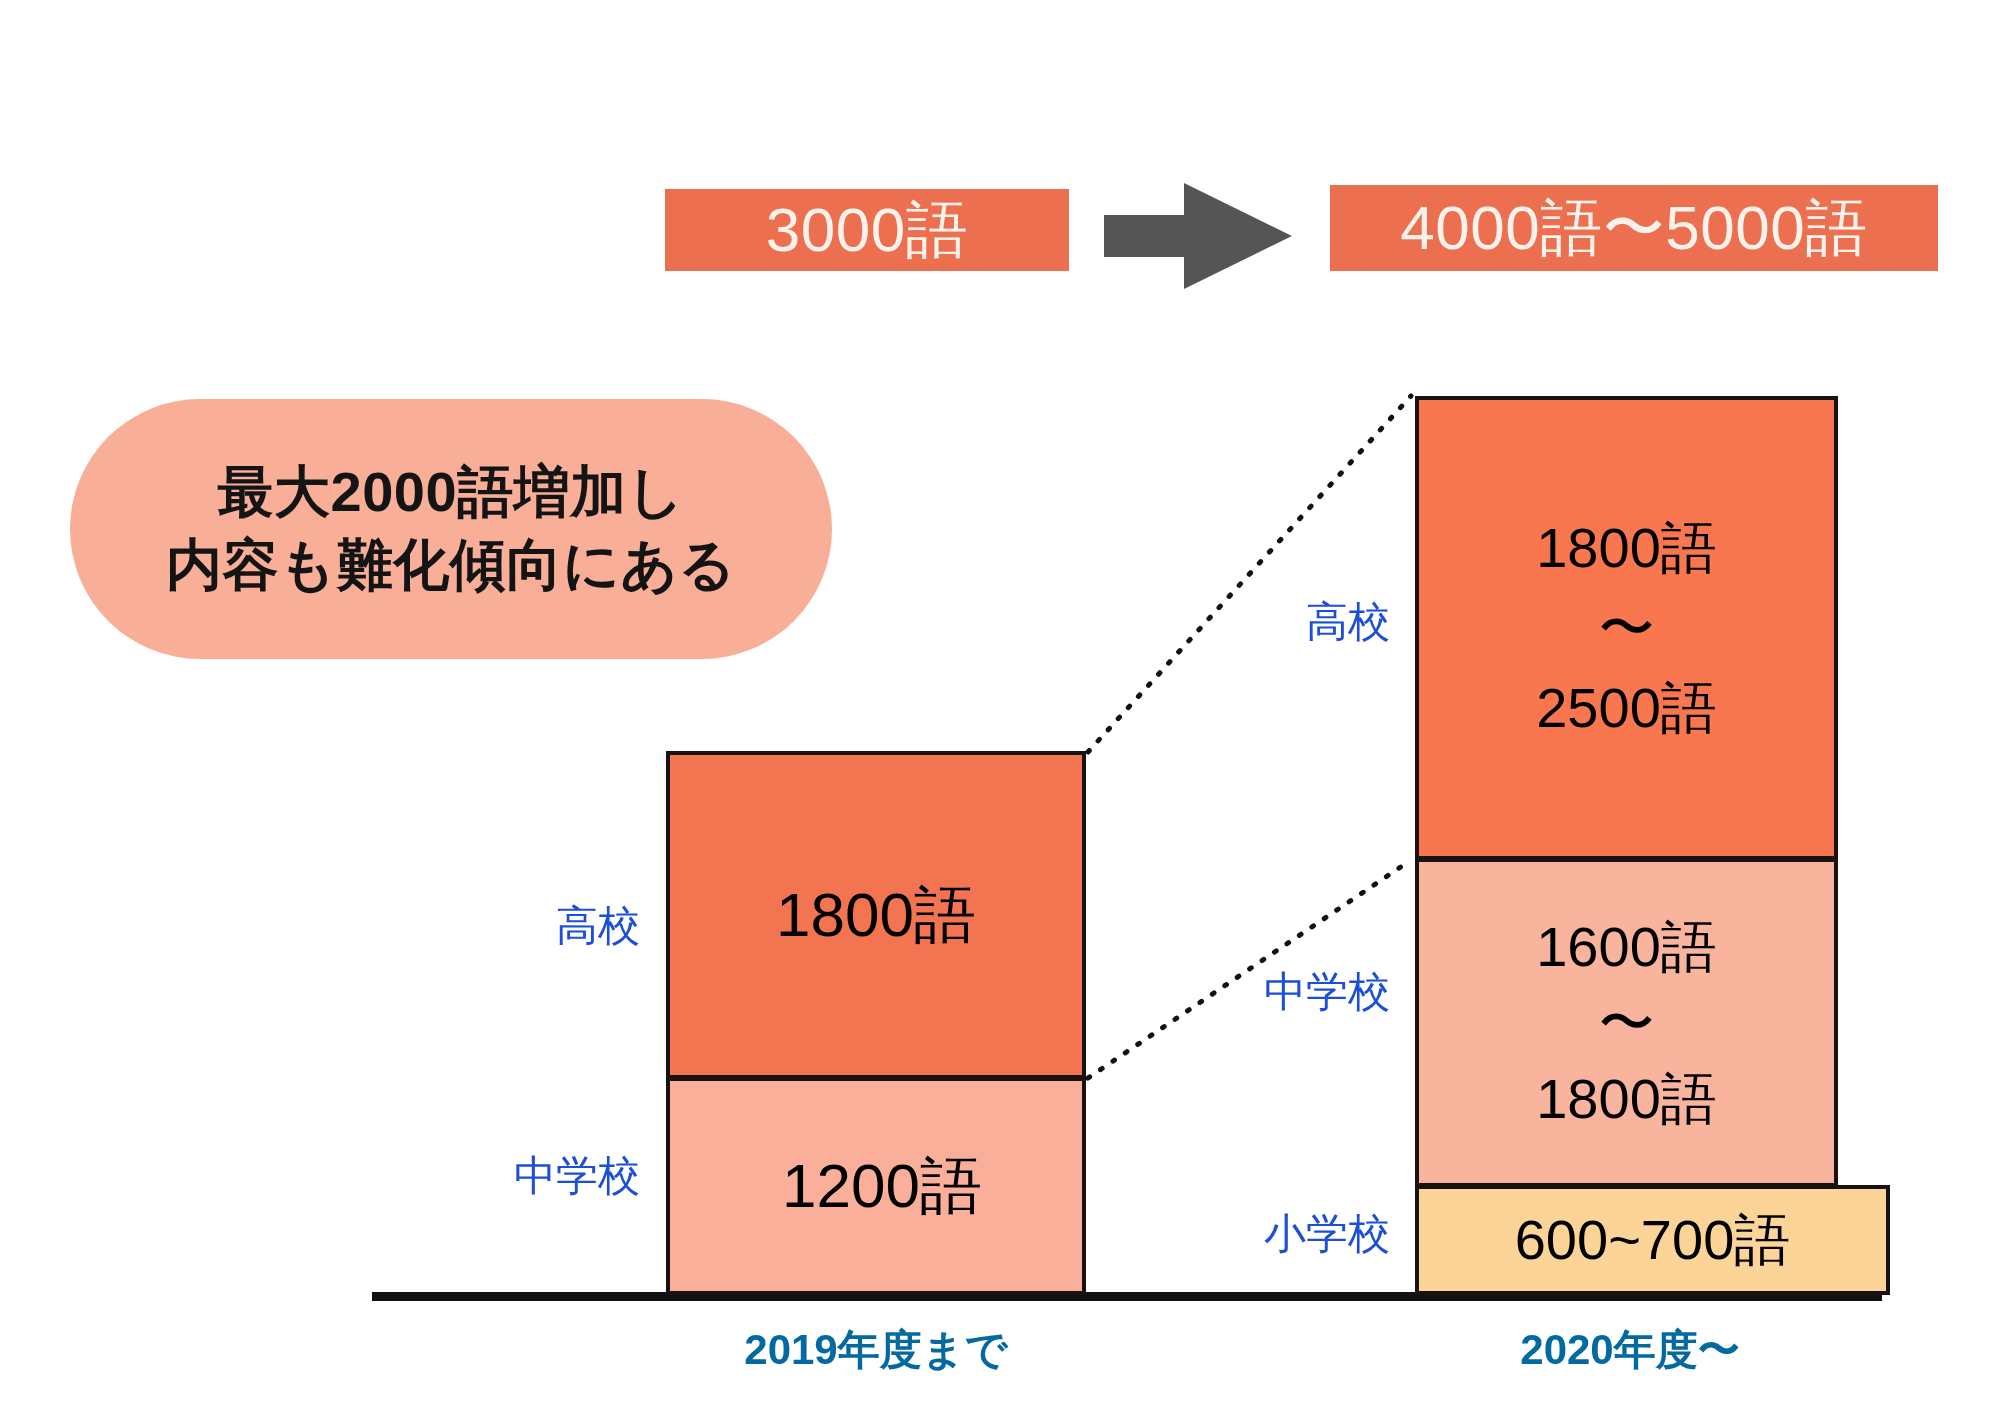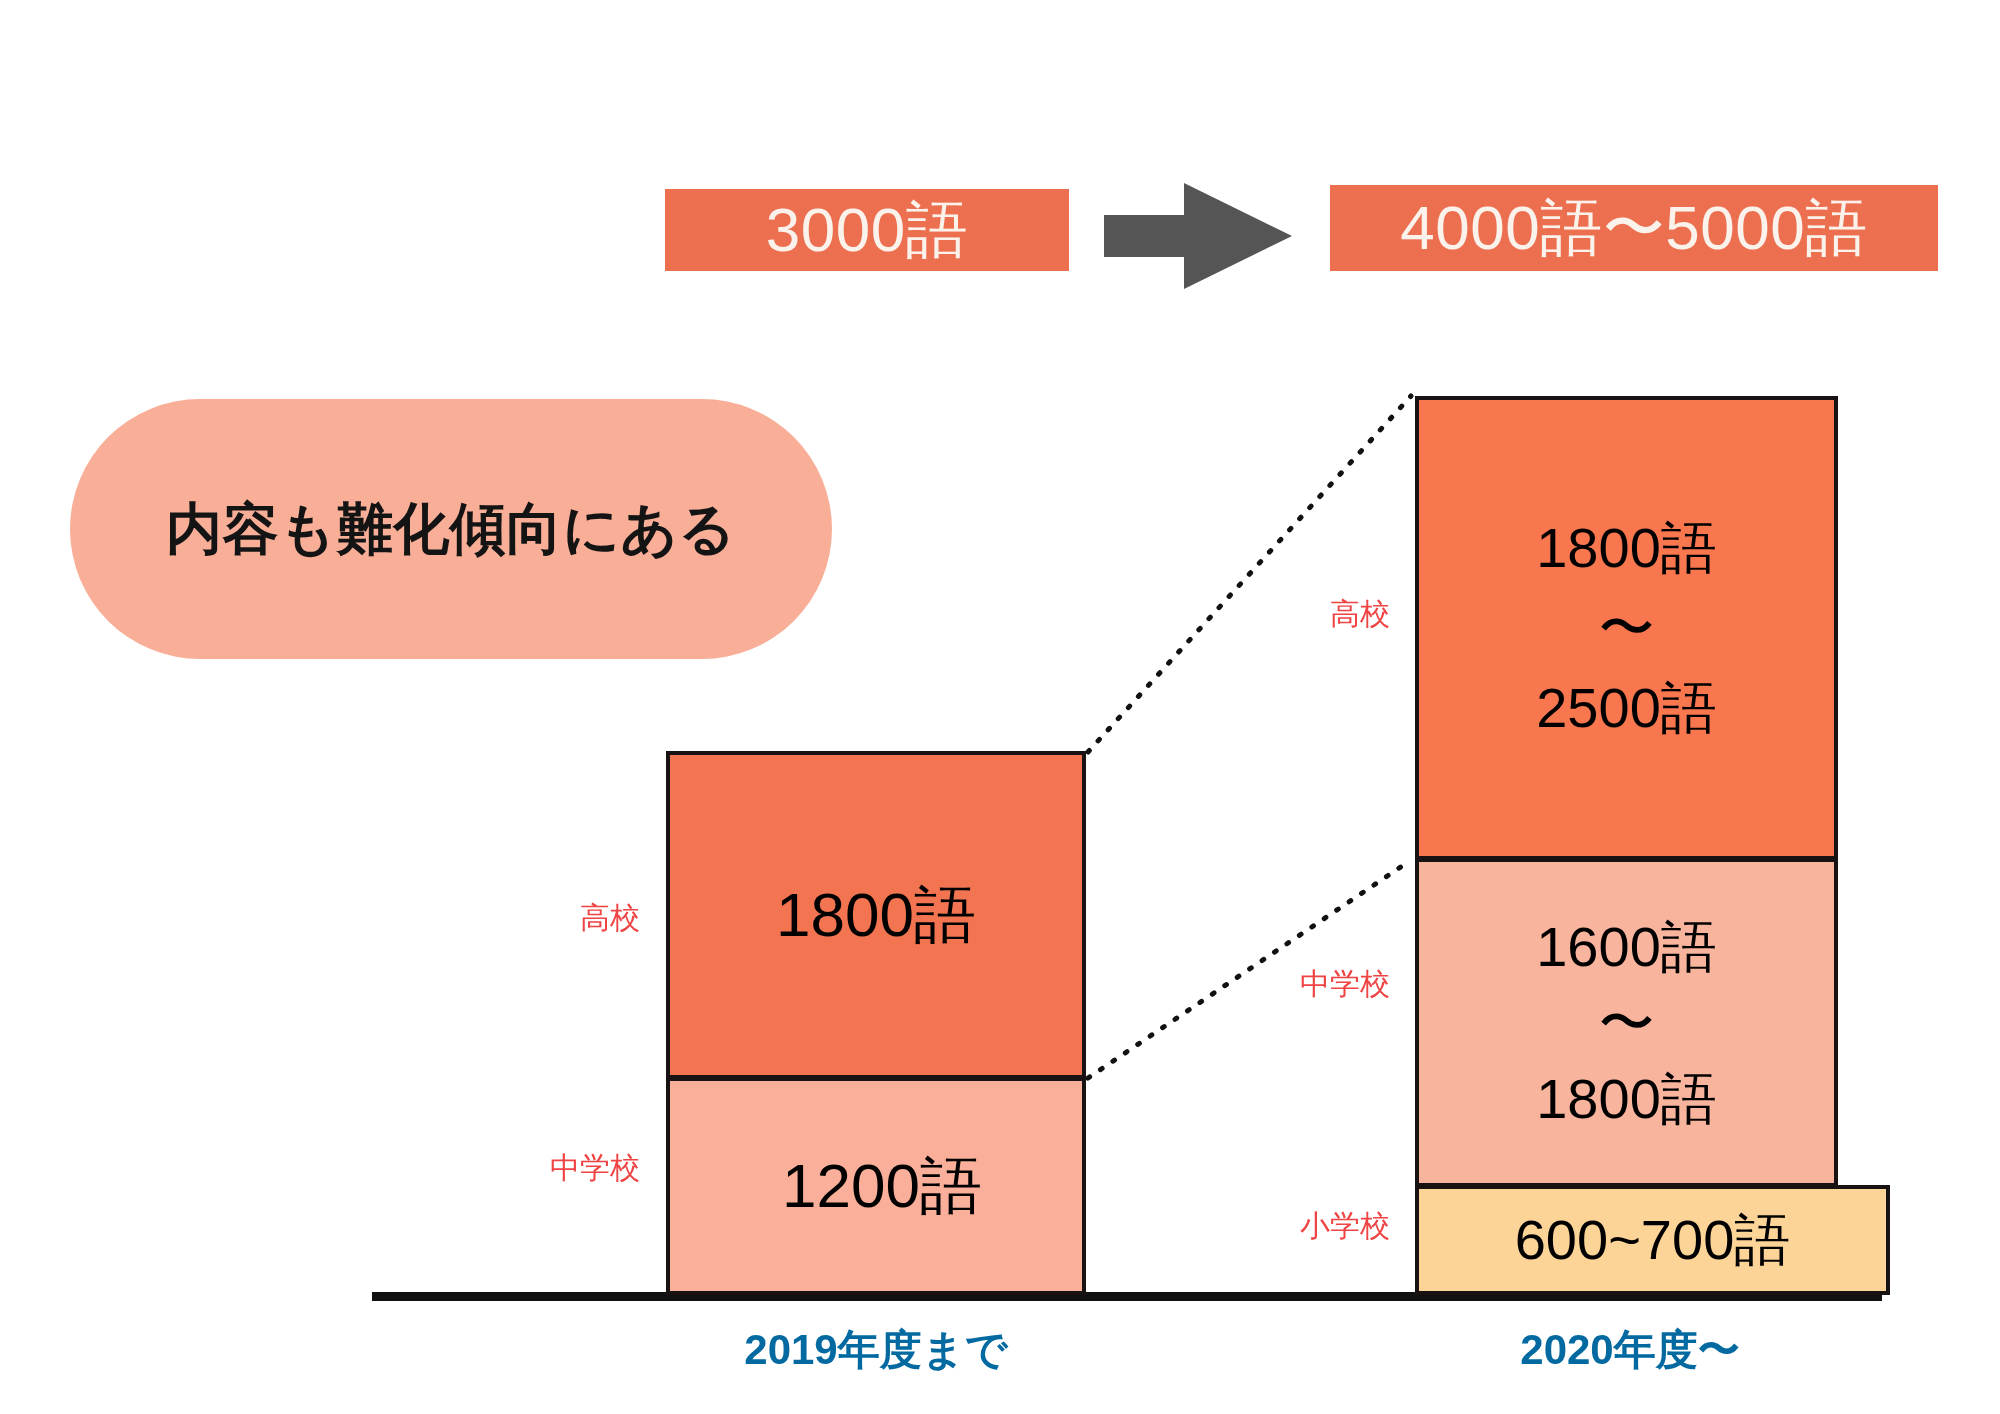--- a/index.html
+++ b/index.html
@@ -118,23 +118,23 @@
   #seg-a-hs   { left: 0; top: 0;   width: 423px; height: 464px; background: #F9774F; }
   #seg-a-jhs  { left: 0; top: 462px; width: 423px; height: 329px; background: #F9B49D; }
   #seg-a-es   { left: 0; top: 789px; width: 475px; height: 110px; background: #FCD497; }
   #seg-a-hs  .vline { font-size: 56px; margin: 12px 0; }
   #seg-a-jhs .vline { font-size: 56px; margin: 10px 0; }
   #seg-a-es  .vline { font-size: 56px; }
 
   
   .cat-label {
     position: absolute;
-    font-size: 30px;
+    font-size: 42px;
     font-weight: 400;
-    color: #ef4444;
+    color: #1d4ed8;
     white-space: nowrap;
     text-align: right;
   }
   #lbl-b-hs  { left: 420px;  top: 898px;  width: 220px; }
   #lbl-b-jhs { left: 420px;  top: 1148px; width: 220px; }
   #lbl-a-hs  { left: 1170px; top: 594px;  width: 220px; }
   #lbl-a-jhs { left: 1170px; top: 964px;  width: 220px; }
   #lbl-a-es  { left: 1170px; top: 1206px; width: 220px; }
 
   
@@ -170,20 +170,21 @@
 
   <svg id="arrow-right" viewBox="0 0 190 110">
     <polygon points="0,34 80,34 80,2 188,55 80,108 80,76 0,76" fill="#555555"></polygon>
   </svg>
 
   <div id="banner-after" class="banner">
     <span>4000語〜5000語</span>
   </div>
 
   <div id="callout">
+    <div class="cl">最大2000語増加し</div>
     <div class="cl">内容も難化傾向にある</div>
   </div>
 
   <svg id="connectors" viewBox="0 0 2000 1414">
     <line x1="1088" y1="752" x2="1411" y2="396" stroke="#111111" stroke-width="5" stroke-dasharray="2 13" stroke-linecap="round"></line>
     <line x1="1088" y1="1078" x2="1411" y2="860" stroke="#111111" stroke-width="5" stroke-dasharray="2 13" stroke-linecap="round"></line>
   </svg>
 
   <div id="baseline"></div>
 

